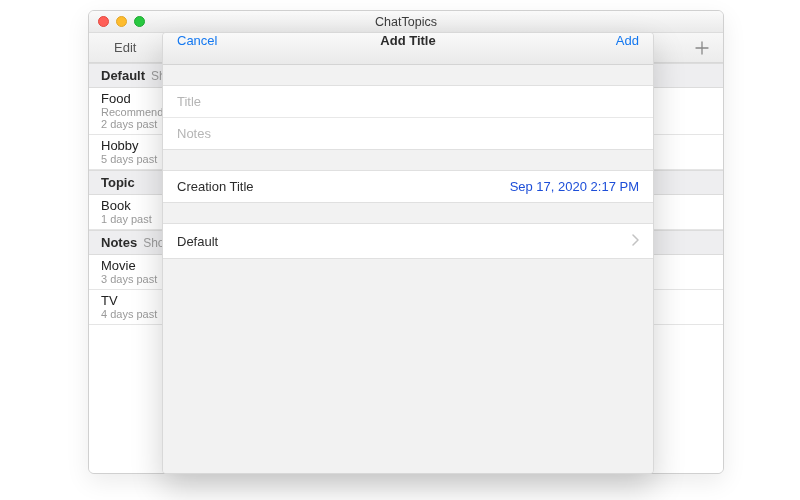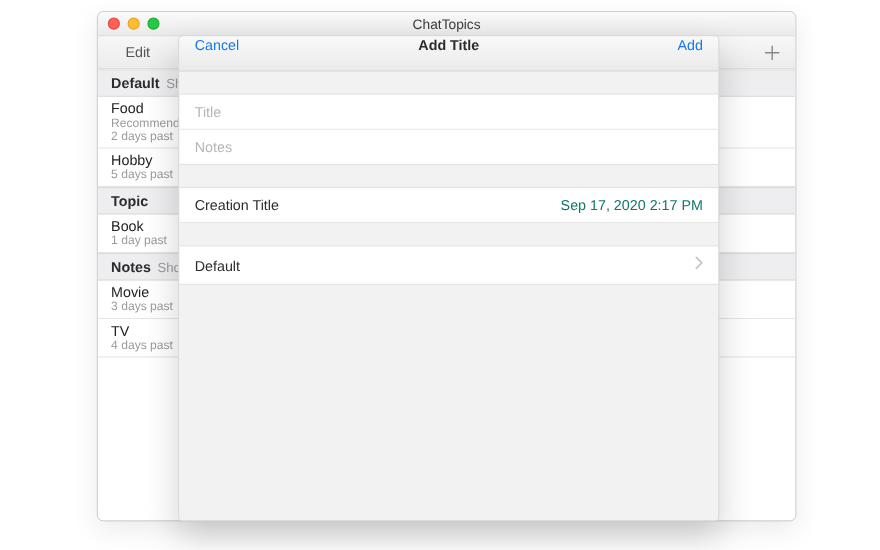--- a/index.html
+++ b/index.html
@@ -168,21 +168,21 @@
       font-size: 13px;
       color: #a16207;
     }
     .form-input::placeholder { color: #b5b5b5; }
     .form-label {
       font-size: 13px;
       color: #2c2c2c;
     }
     .form-value {
       font-size: 13px;
-      color: #0f766e;
+      color: #1d4ed8;
     }
     .chevron {
       color: #c3c3c3;
       margin-left: 6px;
     }
     .sheet-body {
       flex: 1;
       background: #f2f2f2;
     }
   </style>

